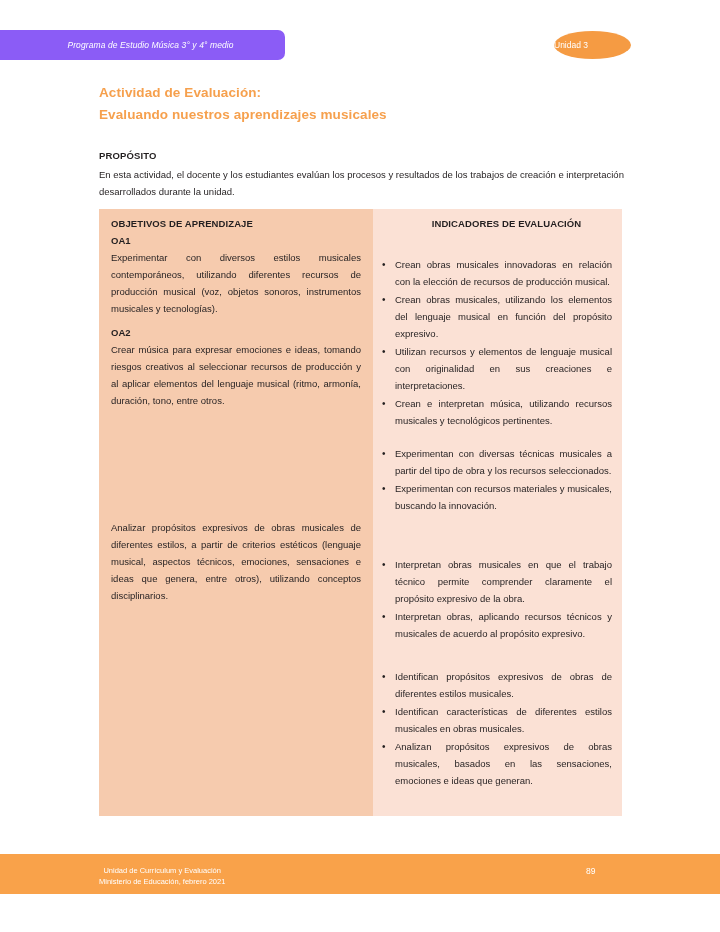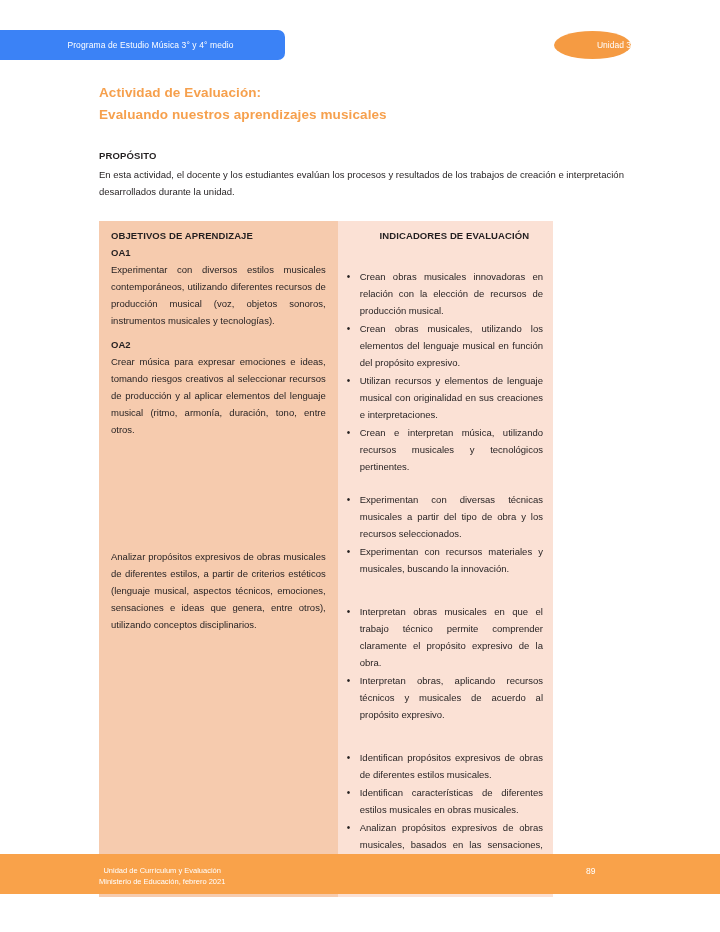--- a/index.html
+++ b/index.html
@@ -16,48 +16,49 @@
     overflow: hidden;
   }
 
   
   .header-band {
     position: absolute;
     top: 30px;
     left: 0;
     width: 285px;
     height: 30px;
-    background: #3b82f6;
+    background: #8b5cf6;
     border-top-right-radius: 7px;
     border-bottom-right-radius: 7px;
     display: flex;
     align-items: center;
     justify-content: center;
     box-sizing: border-box;
     padding-left: 24px;
     padding-right: 8px;
+    font-style: italic;
   }
   .header-band-text {
     color: #ffffff;
     font-size: 8.5px;
     letter-spacing: 0.1px;
     white-space: nowrap;
   }
 
   .unit-badge {
     position: absolute;
     top: 31px;
     left: 554px;
     width: 77px;
     height: 28px;
     background: #f59b43;
     border-radius: 50%;
     display: flex;
     align-items: center;
-    justify-content: flex-end;
+    justify-content: flex-start;
   }
   .unit-badge-text {
     color: #ffffff;
     font-size: 8.5px;
     white-space: nowrap;
   }
 
   
   .title-block {
     position: absolute;
@@ -88,23 +89,23 @@
   }
   .proposito-text {
     font-size: 9.5px;
     line-height: 16.5px;
     text-align: left;
   }
 
   
   .table {
     position: absolute;
-    top: 221px;
-    left: 99px;
-    width: 454px;
+    top: 209px;
+    left: 99px;
+    width: 523px;
     display: flex;
     align-items: stretch;
   }
   .col-left {
     width: 274px;
     background: #f6cbae;
     box-sizing: border-box;
     padding: 7px 12px 26px 12px;
   }
   .col-right {
@@ -250,21 +251,21 @@
       </ul>
     </div>
 
     <div class="ind-group" style="margin-top:16px">
       <ul class="ind-list">
         <li>Experimentan con diversas técnicas musicales a partir del tipo de obra y los recursos seleccionados.</li>
         <li>Experimentan con recursos materiales y musicales, buscando la innovación.</li>
       </ul>
     </div>
 
-    <div class="ind-group" style="margin-top:26px">
+    <div class="ind-group" style="margin-top:42px">
       <ul class="ind-list">
         <li>Interpretan obras musicales en que el trabajo técnico permite comprender claramente el propósito expresivo de la obra.</li>
         <li>Interpretan obras, aplicando recursos técnicos y musicales de acuerdo al propósito expresivo.</li>
       </ul>
     </div>
 
     <div class="ind-group" style="margin-top:26px">
       <ul class="ind-list">
         <li>Identifican propósitos expresivos de obras de diferentes estilos musicales.</li>
         <li>Identifican características de diferentes estilos musicales en obras musicales.</li>

